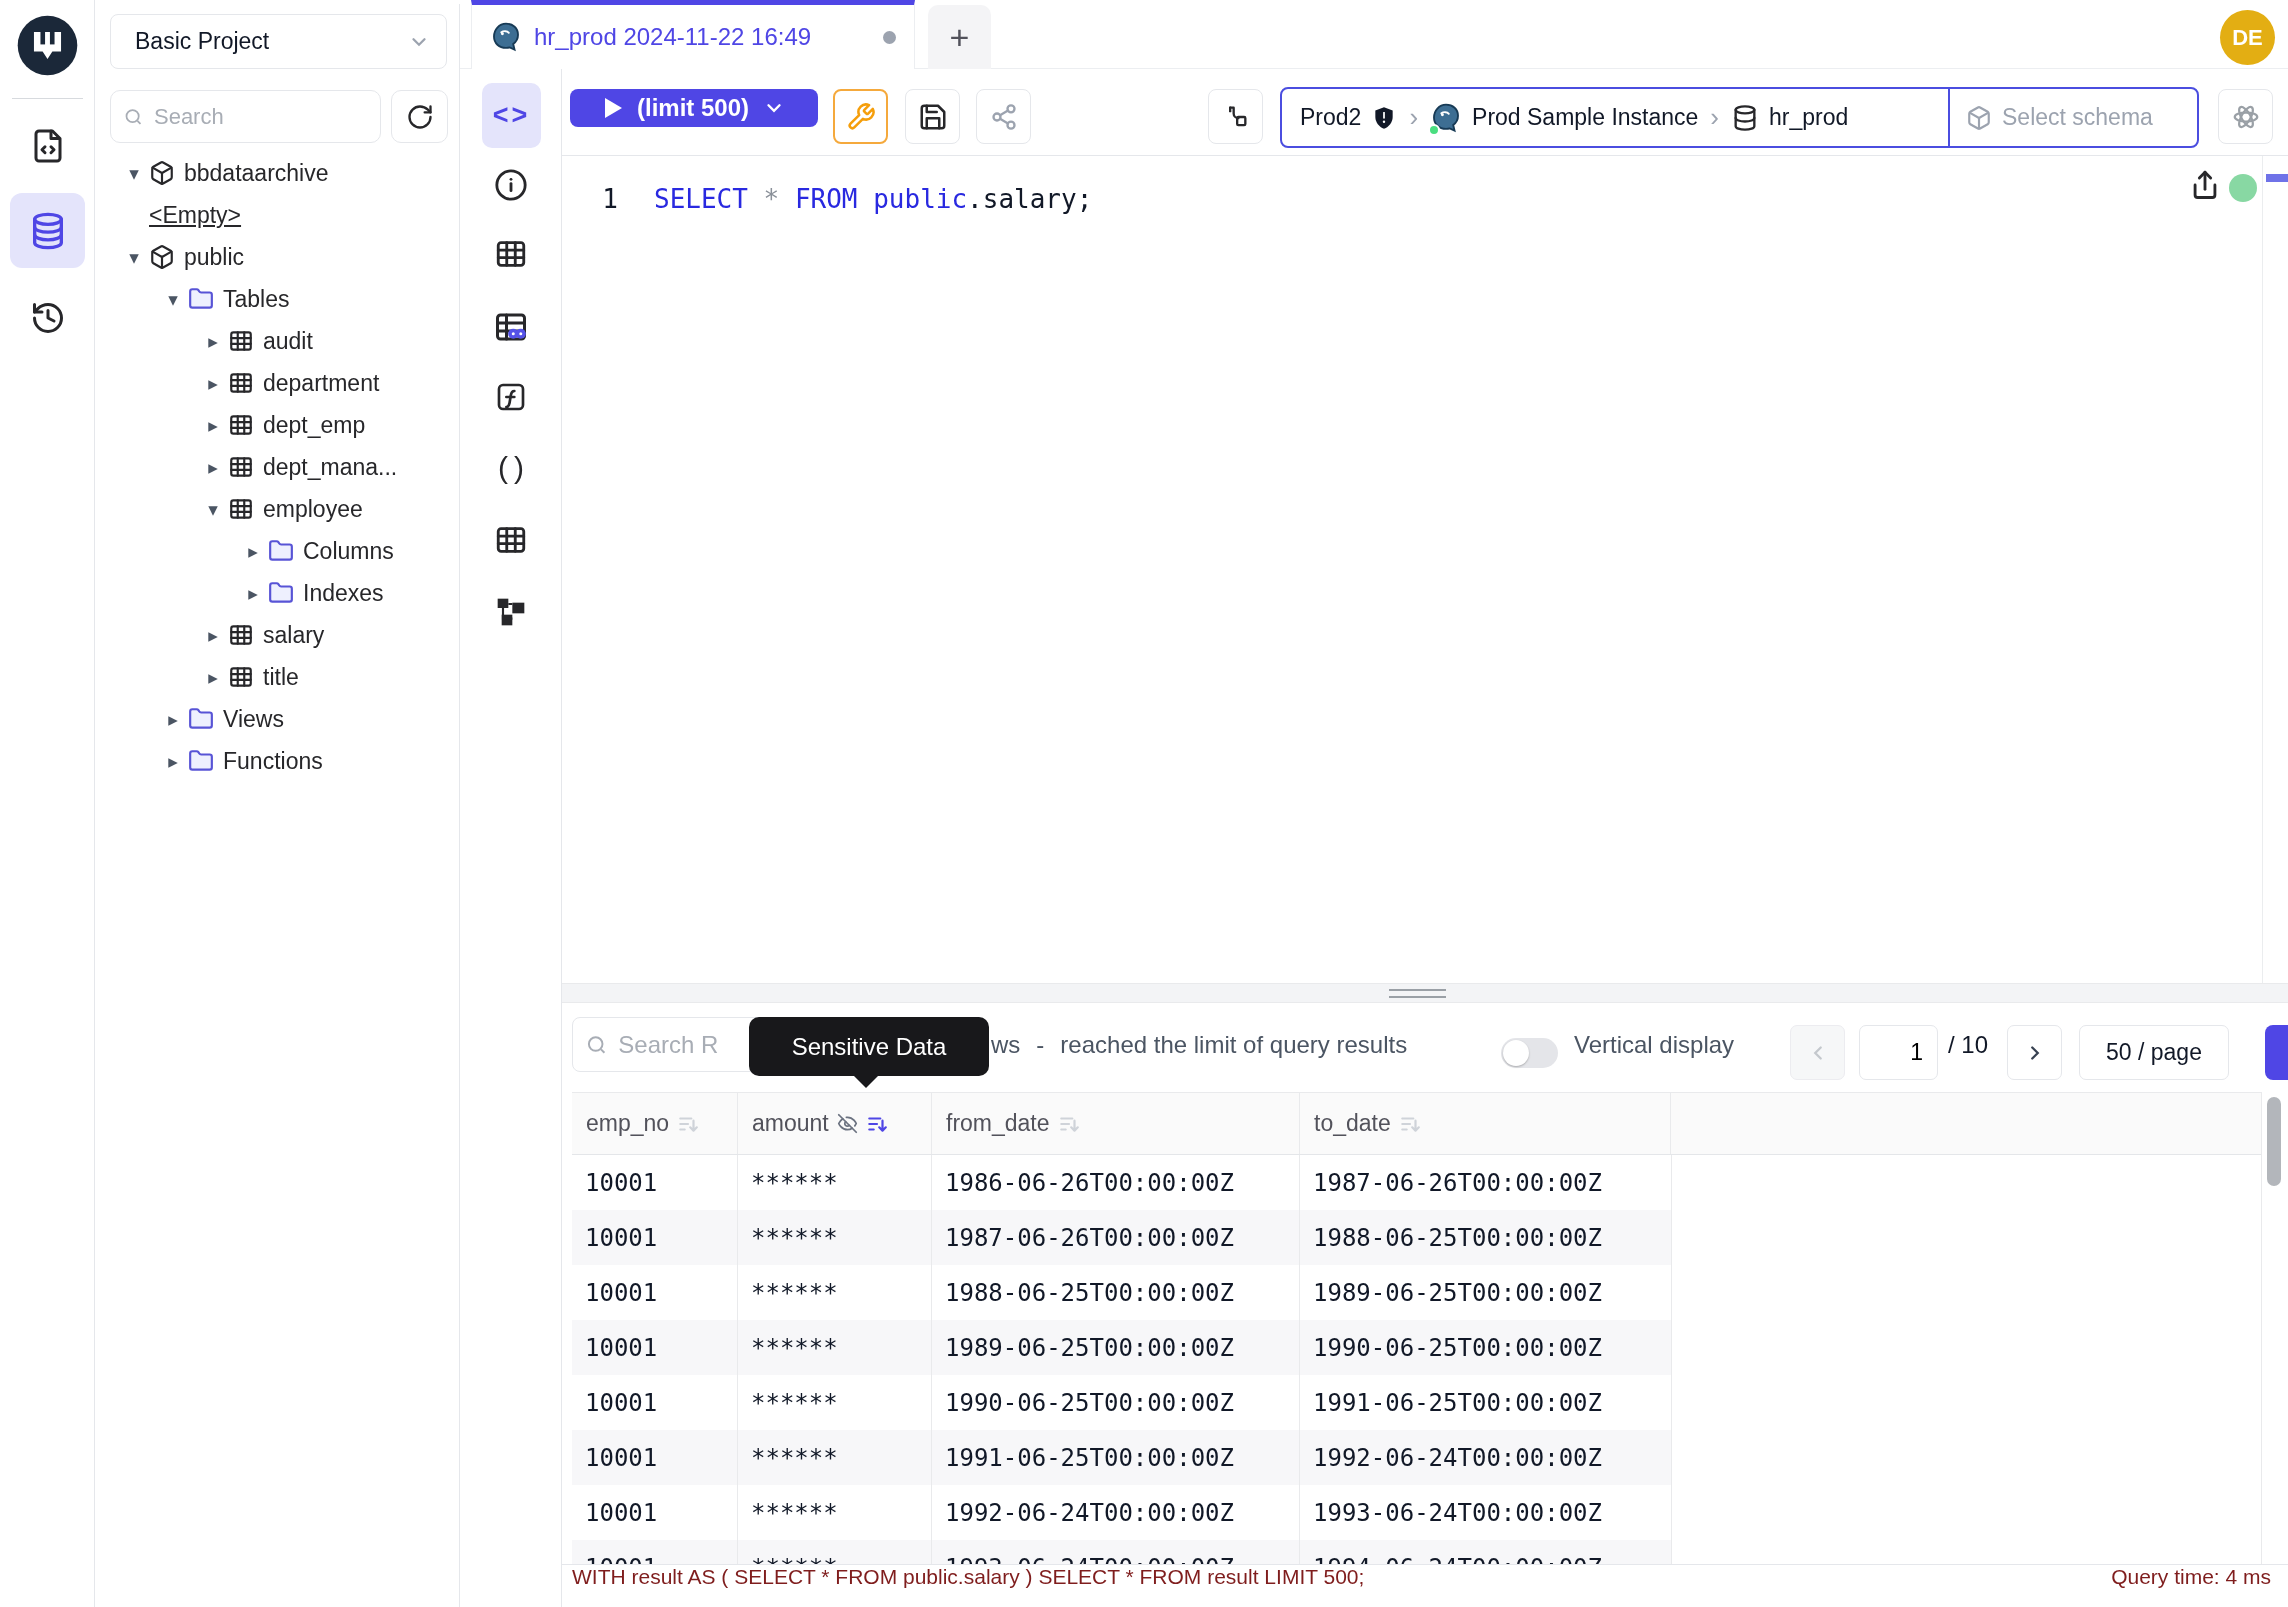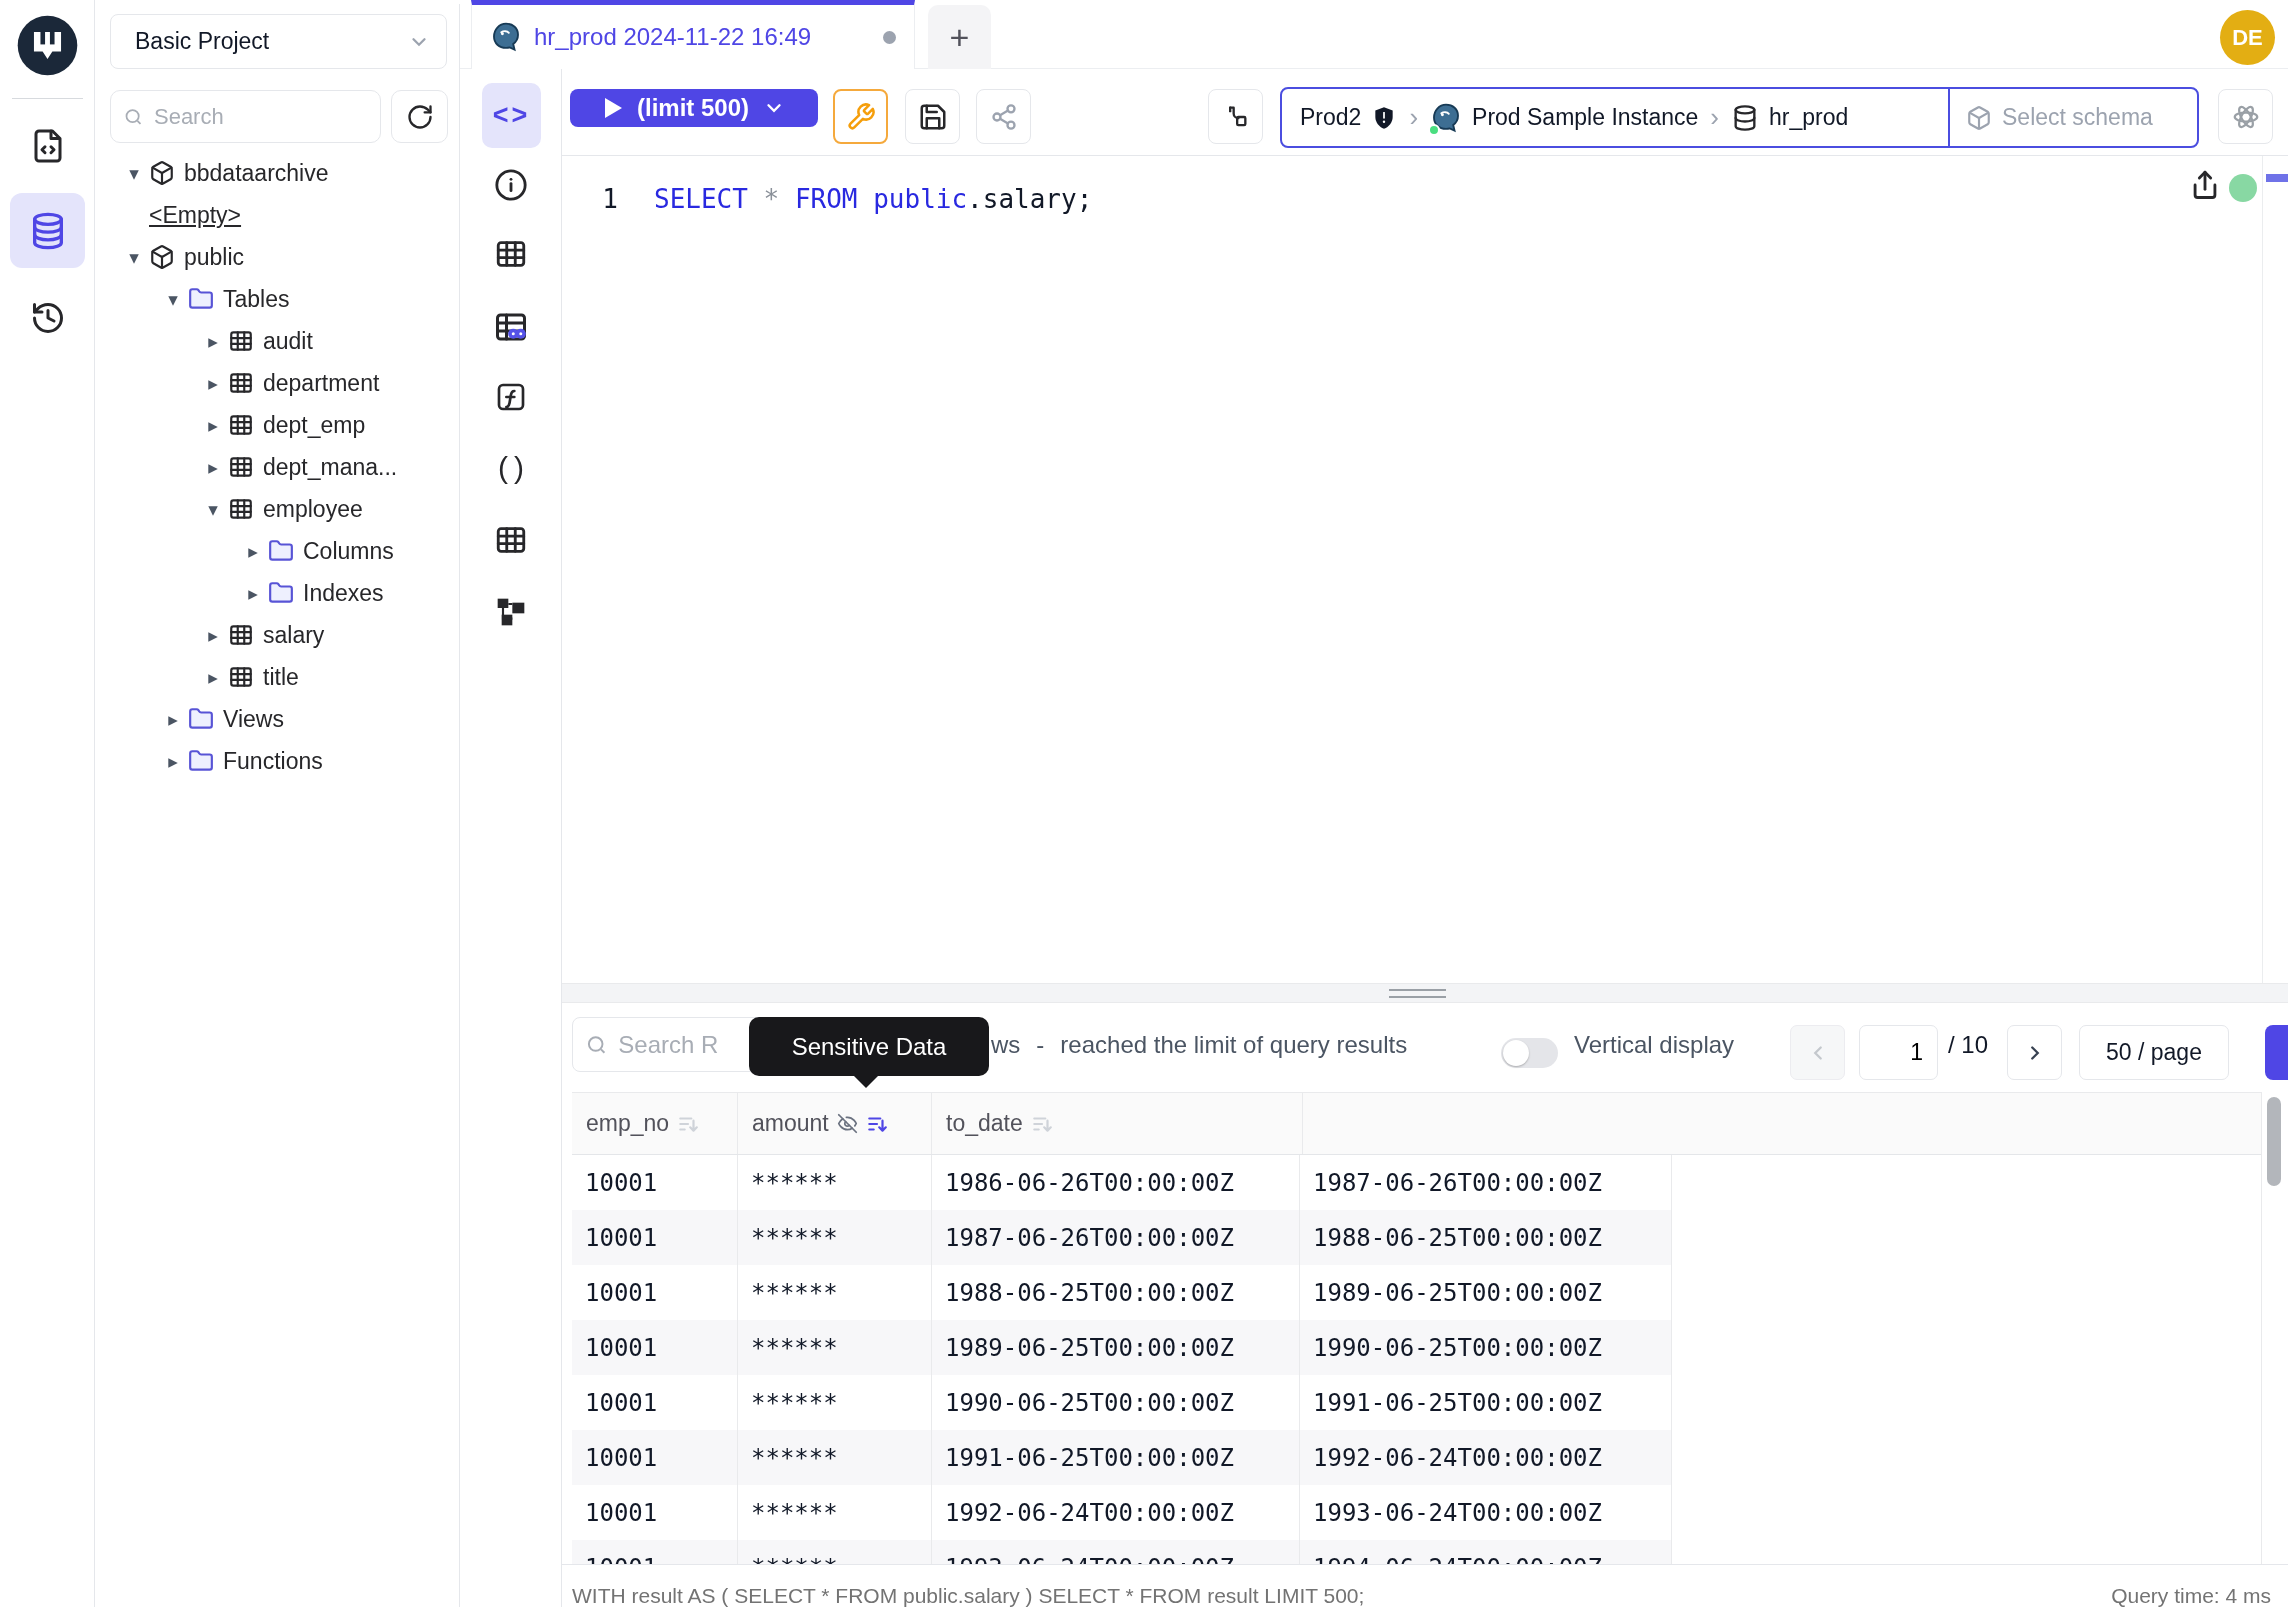--- a/index.html
+++ b/index.html
@@ -98,21 +98,21 @@
   .tr:nth-child(even){background:#f7f7f9}
   .td{display:flex;align-items:center;padding-left:13px;border-right:1px solid #e9eaec;overflow:hidden;white-space:nowrap}
   .td:last-child{border-right:none}
   .w1{width:166px}.w2{width:194px}.w3{width:368px}.w4{width:371px}.wf{flex:1}
   #rt-body{height:409px;overflow:hidden}
   #rt-rightline{position:absolute;left:1699px;top:89px;width:1px;height:472px;background:#e9eaec}
   #res-scroll{position:absolute;left:1705px;top:94px;width:14px;height:89px;border-radius:7px;background:#b3b6bb}
   .sort-i{color:#cfd3d9;display:inline-flex}
   .sort-i.on{color:#4f46e5}
   
-  #statusbar{position:absolute;left:562px;top:1564px;width:1727px;height:44px;background:#fff;border-top:1px solid #e5e7eb;display:flex;align-items:flex-end;font-size:21px;color:#737373}
+  #statusbar{position:absolute;left:562px;top:1564px;width:1727px;height:44px;background:#fff;border-top:1px solid #e5e7eb;display:flex;align-items:flex-start;font-size:21px;color:#7f1d1d}
   #statusbar .sql-txt{margin-left:10px;flex:1}
   #statusbar .qt{margin-right:18px}
 </style>
 </head>
 <body>
 
 <div id="screen">
 
   <aside id="rail">
     <div class="rail-btn" style="top:8px">
@@ -551,20 +551,29 @@
               <path d="M6.61 6.61A13.5 13.5 0 0 0 2 12s3 7 10 7a9.7 9.7 0 0 0 5.39-1.61"></path>
               <path d="m2 2 20 20"></path>
             </svg>
             <span class="sort-i on">
               <svg width="22" height="22" viewBox="0 0 20 20" fill="none" stroke="currentColor" stroke-width="2" stroke-linecap="round">
                 <path d="M3 5h10M3 10h7M3 15h4"></path>
                 <path d="M15 7v9m0 0-3-3m3 3 3-3"></path>
               </svg>
             </span>
           </div>
+          <div class="th w3">
+            <span>from_date</span>
+            <span class="sort-i">
+              <svg width="22" height="22" viewBox="0 0 20 20" fill="none" stroke="currentColor" stroke-width="2" stroke-linecap="round">
+                <path d="M3 5h10M3 10h7M3 15h4"></path>
+                <path d="M15 7v9m0 0-3-3m3 3 3-3"></path>
+              </svg>
+            </span>
+          </div>
           <div class="th w4">
             <span>to_date</span>
             <span class="sort-i">
               <svg width="22" height="22" viewBox="0 0 20 20" fill="none" stroke="currentColor" stroke-width="2" stroke-linecap="round">
                 <path d="M3 5h10M3 10h7M3 15h4"></path>
                 <path d="M15 7v9m0 0-3-3m3 3 3-3"></path>
               </svg>
             </span>
           </div>
           <div class="th wf"></div>

